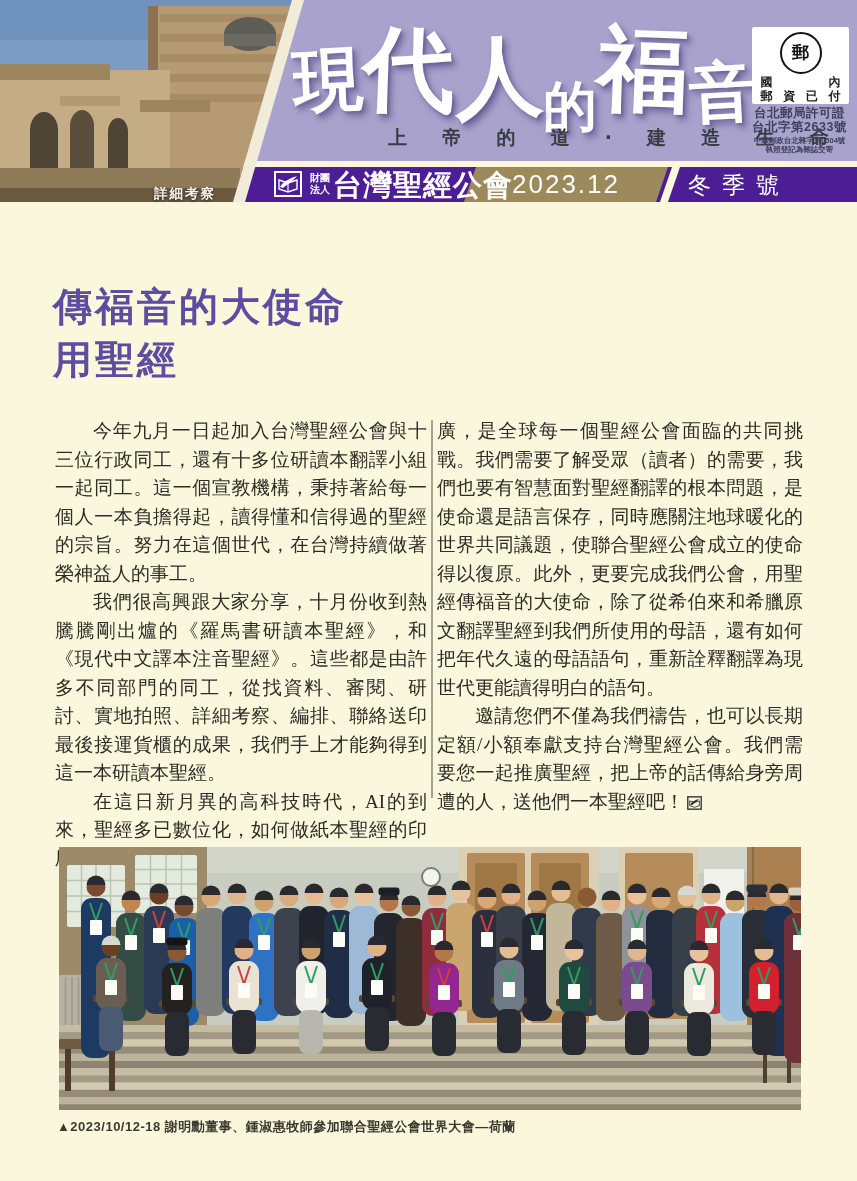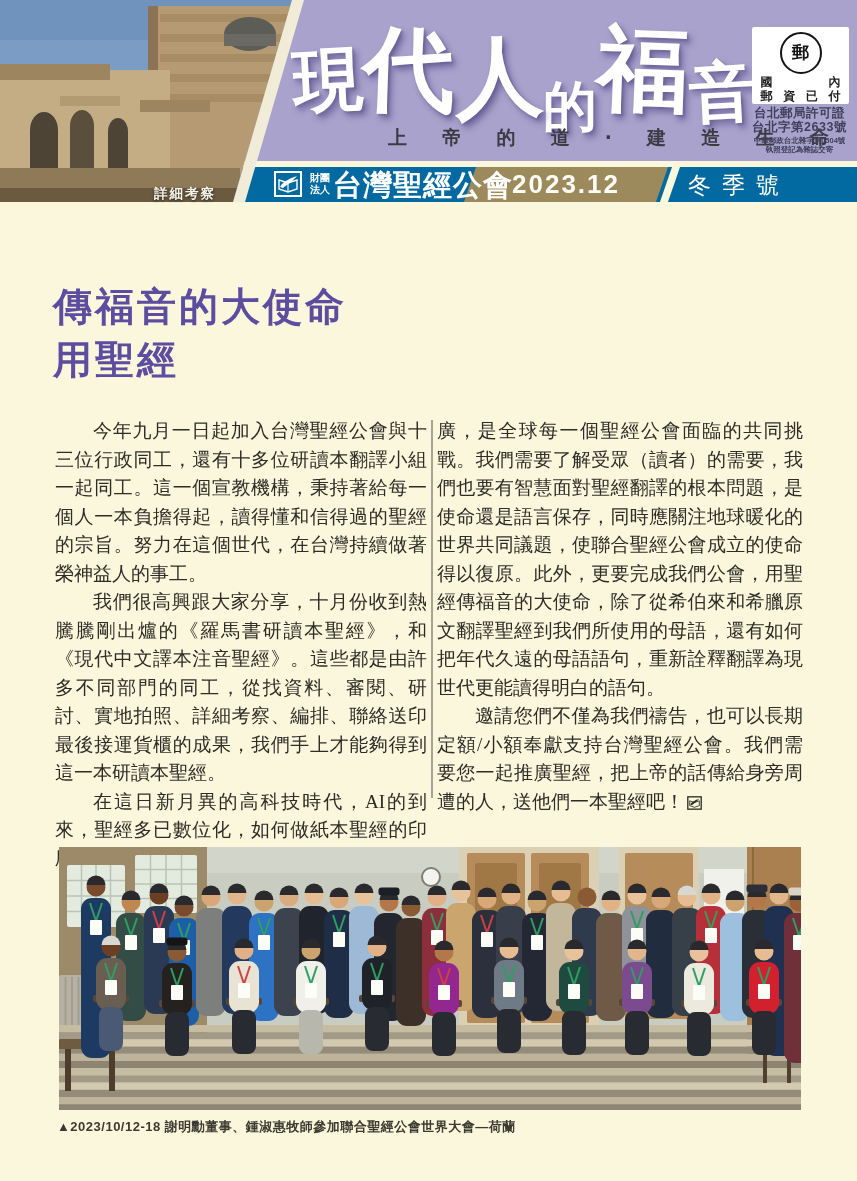--- a/index.html
+++ b/index.html
@@ -1,27 +1,27 @@
 <!DOCTYPE html>
 <html><head>
 <meta charset="utf-8">
 <style>
   html,body{margin:0;padding:0;}
   .page{position:relative;width:857px;height:1181px;background:#fbf7dc;overflow:hidden;
         font-family:"Liberation Serif","DejaVu Serif",serif;}
   
   .masthead{position:absolute;left:0;top:0;width:857px;height:203px;}
   .mast-bg{position:absolute;left:0;top:0;width:857px;height:161px;background:#a9a2cc;}
-  .banner{position:absolute;left:230px;top:167px;width:627px;height:35px;background:#0369a1;}
+  .banner{position:absolute;left:230px;top:167px;width:627px;height:35px;background:#4c1d95;}
   .banner-gold{position:absolute;left:240px;top:0;width:192px;height:35px;background:#9d8a5c;
                transform:skewX(-19deg);}
   .banner-sliver{position:absolute;left:436px;top:0;width:8px;height:35px;background:#fbf7dc;
                transform:skewX(-19deg);}
   .banner-date{position:absolute;left:240px;top:0;width:192px;height:35px;line-height:35px;
-               text-align:center;color:#fdfdf5;font-size:26px;font-weight:bold;letter-spacing:2px;
+               text-align:center;color:#fdfdf5;font-size:26px;font-weight:normal;letter-spacing:2px;
                font-family:"Liberation Sans","DejaVu Sans",sans-serif;}
   .banner-season{position:absolute;left:458px;top:0;width:170px;height:33px;line-height:36px;
                color:#fdfdf5;font-size:23px;font-weight:normal;letter-spacing:11px;
                font-family:"Liberation Sans","DejaVu Sans",sans-serif;}
   .org-logo{position:absolute;left:44px;top:4px;width:28px;height:26px;}
   .org-prefix{position:absolute;left:79px;top:5px;width:22px;color:#fff;font-size:10px;
               line-height:12px;font-weight:bold;text-align:center;
               font-family:"Liberation Sans","DejaVu Sans",sans-serif;}
   .org-name{position:absolute;left:103px;top:0;height:19px;line-height:36px;color:#fff;
             font-size:29px;font-weight:bold;letter-spacing:1px;

